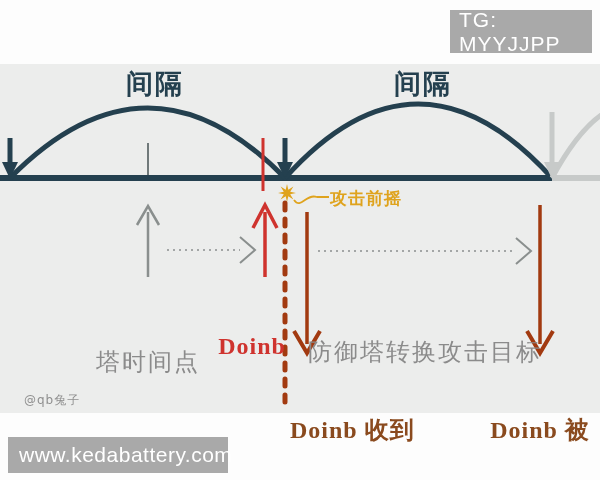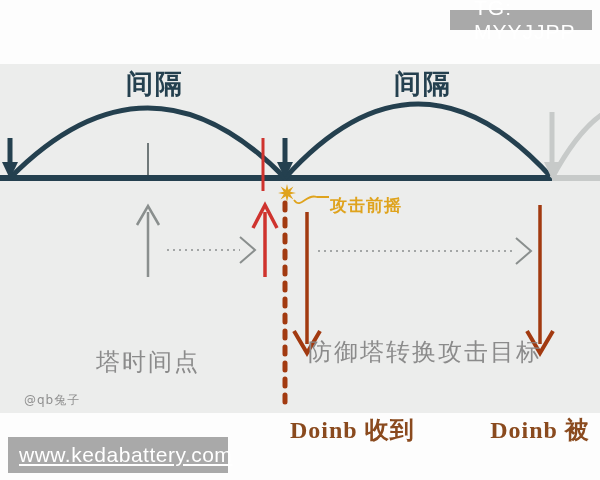--- a/index.html
+++ b/index.html
@@ -22,22 +22,22 @@
   .interval{font-size:27px;font-weight:bold;color:var(--c-navy);letter-spacing:2px;}
   .windup{font-size:17px;font-weight:bold;color:var(--c-gold);letter-spacing:1px;}
   .gray-block{font-size:24px;line-height:31px;color:var(--c-text_gray);letter-spacing:2px;}
   .red-block{font-size:24px;line-height:27px;font-weight:bold;color:var(--c-red);letter-spacing:1px;}
   .brown-block{font-size:24px;line-height:30px;font-weight:bold;color:var(--c-brown_text);letter-spacing:1px;}
   .author{font-size:12px;color:#8f8f8f;font-family:"DejaVu Sans",sans-serif;letter-spacing:1px;}
 
   .wm{position:absolute;background:var(--c-watermark_bg);color:#fff;
       font-family:"Liberation Sans","DejaVu Sans",sans-serif;font-size:21px;
       display:flex;align-items:center;}
-  .tg-badge{left:450px;top:10px;width:142px;height:20px;padding-left:24px;letter-spacing:1px;}
-  .url-bar{left:8px;top:437px;width:220px;height:36px;padding-left:11px;letter-spacing:.5px;text-decoration:underline;}
+  .tg-badge{left:450px;top:10px;width:142px;height:43px;padding-left:9px;letter-spacing:1px;}
+  .url-bar{left:8px;top:437px;width:220px;height:36px;padding-left:11px;letter-spacing:.5px;}
 
   
   .s-navy{stroke:var(--c-navy);fill:none;}
   .f-navy{fill:var(--c-navy);stroke:none;}
   .s-gray{stroke:var(--c-gray_line);fill:none;}
   .s-lgray{stroke:var(--c-light_gray_line);fill:none;}
   .f-lgray{fill:var(--c-light_gray_line);stroke:none;}
   .s-red{stroke:var(--c-red);fill:none;}
   .s-dred{stroke:var(--c-dark_red);fill:none;}
   .s-gold{stroke:var(--c-gold);fill:none;}
@@ -89,28 +89,29 @@
 
     <line x1="307" y1="212" x2="307" y2="344" class="s-dred" stroke-width="3.5"></line>
     <polyline points="294,331 307,353 320,331" class="s-dred" stroke-width="4"></polyline>
     <line x1="540" y1="205" x2="540" y2="344" class="s-dred" stroke-width="3.5"></line>
     <polyline points="527,331 540,353 553,331" class="s-dred" stroke-width="4"></polyline>
   </svg>
 
   <div class="txt interval centered" style="left:155px;top:66px;">间隔</div>
   <div class="txt interval centered" style="left:423px;top:66px;">间隔</div>
 
-  <div class="txt windup" style="left:330px;top:194px;">攻击前摇</div>
+  <div class="txt windup" style="left:330px;top:187px;">攻击前摇</div>
 
   <div class="txt gray-block centered" style="left:148px;top:285px;">
     <div>塔时间点</div>
     <div>塔时间点</div>
   </div>
 
   <div class="txt red-block centered" style="left:252px;top:279px;">
+    <div>Doinb</div>
     
   </div>
 
   <div class="txt gray-block centered" style="left:425px;top:275px;">
     <div>防御塔转换攻击目标</div>
   </div>
 
   <div class="txt brown-block" style="left:290px;top:355px;">
     <div>Doinb 收到</div>
     

